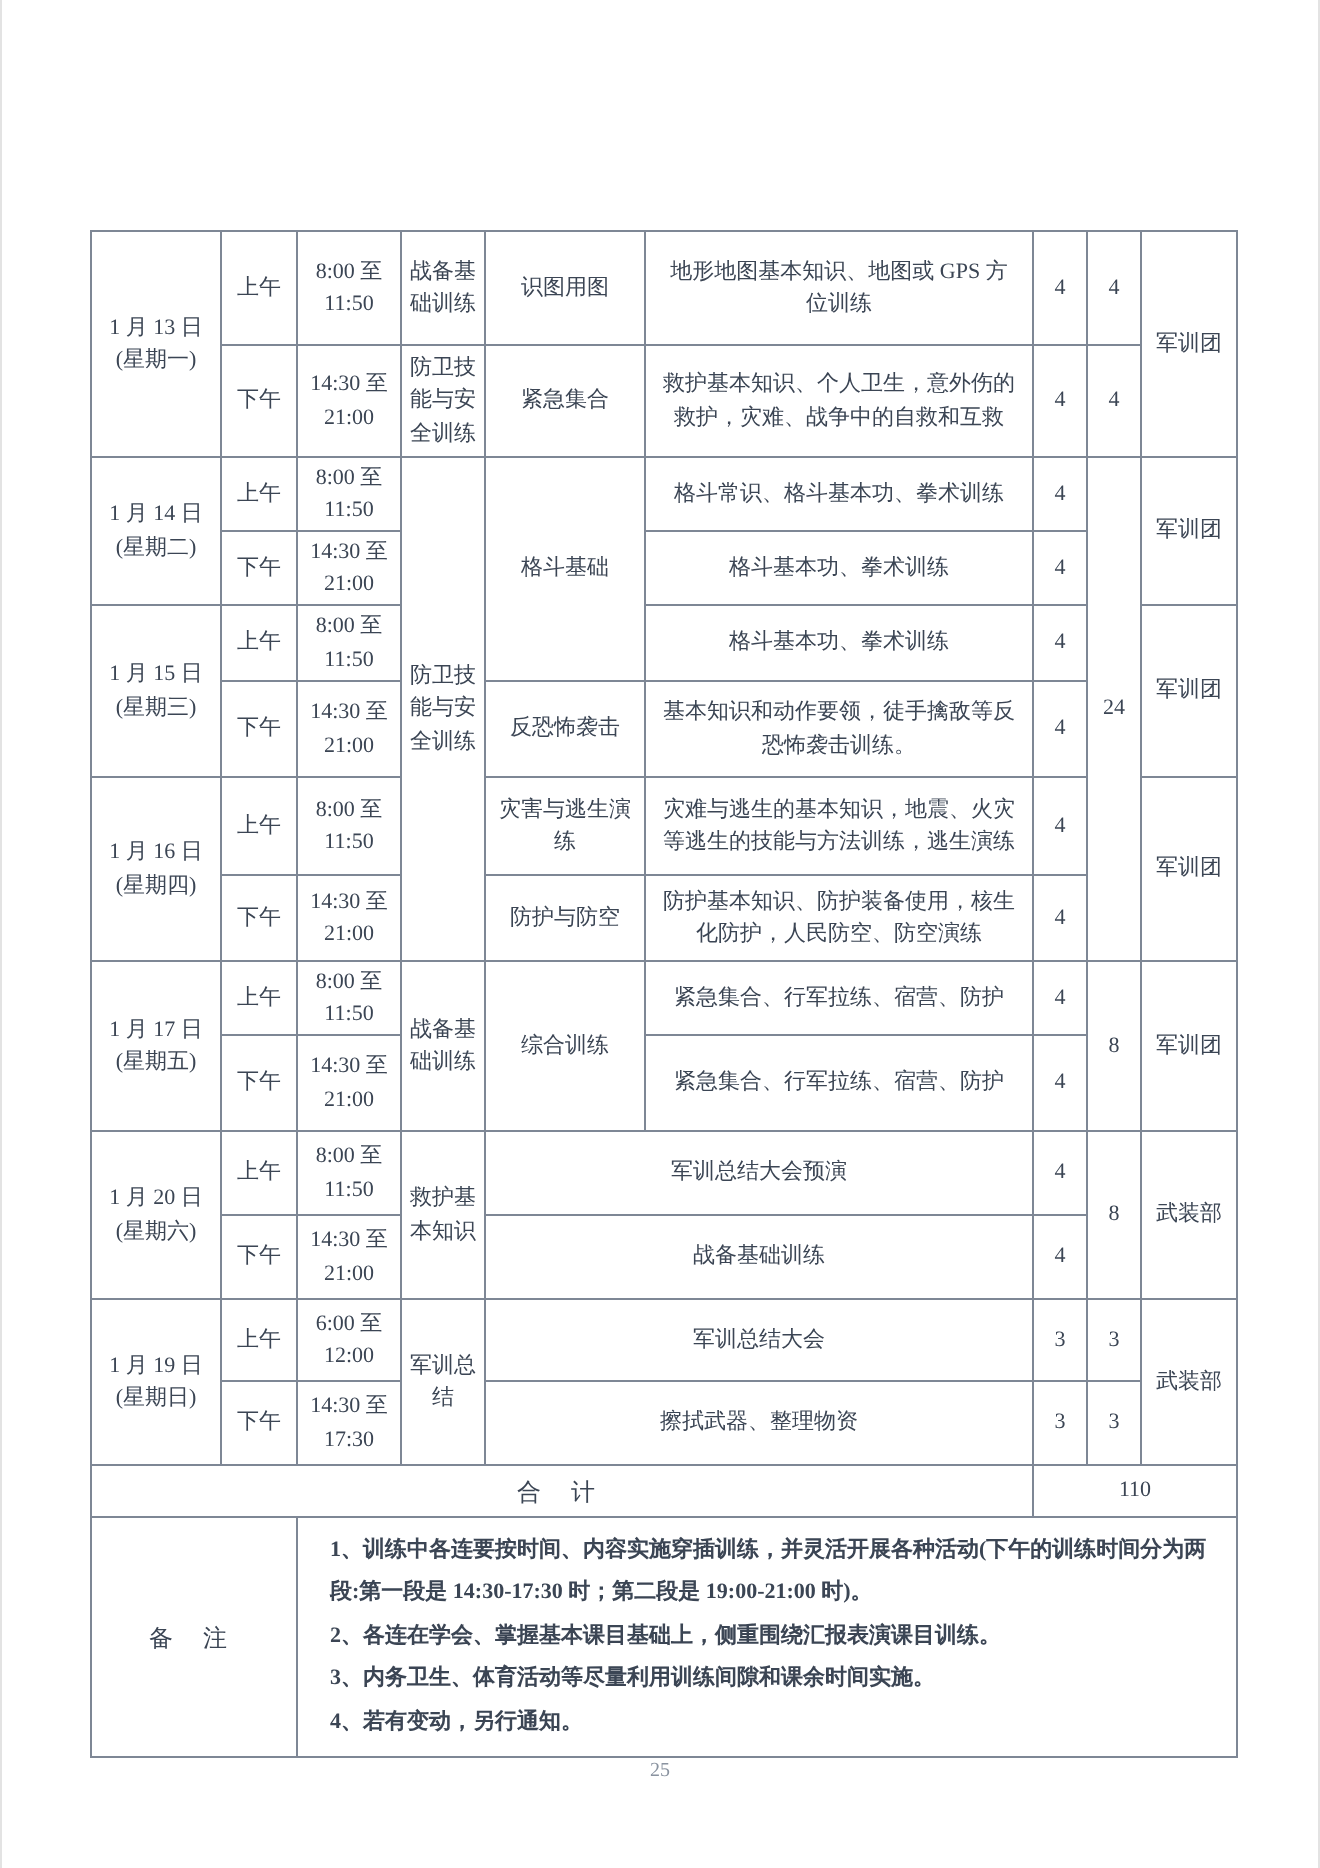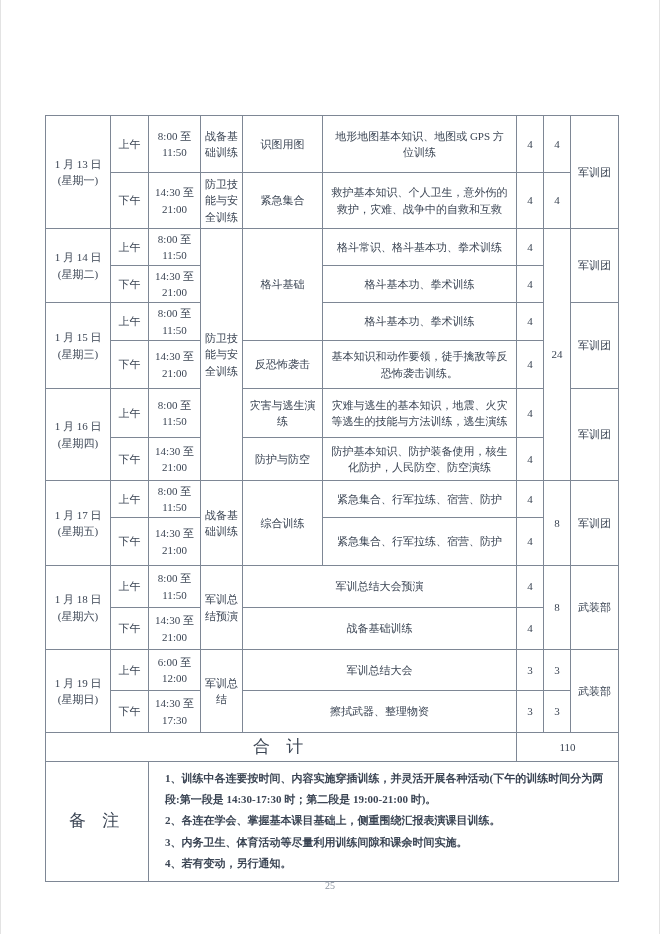--- a/index.html
+++ b/index.html
@@ -26,21 +26,21 @@
     padding:1px 2px;
     overflow:hidden;
   }
   td.pre{white-space:pre-line;}
   td.content{padding:2px 7px;}
   td.cat{padding:1px 4px;}
   td.remarks{
     text-align:left;vertical-align:middle;
     padding:6px 14px 6px 16px;line-height:1.95;font-weight:bold;
   }
-  td.sum-label{letter-spacing:6px;font-size:17px;margin-top:28px;}
+  td.sum-label{letter-spacing:6px;font-size:12px;margin-top:28px;}
   .pageno{
     position:absolute;left:0;top:880px;width:100%;
     text-align:center;font-size:10px;color:#8a93a0;
   }
 </style>
 </head>
 <body>
 
 <div class="page">
   <div class="sheet">
@@ -157,26 +157,26 @@
         </tr>
         <tr style="height:48px">
           <td>下午</td>
           <td class="pre">14:30 至
 21:00</td>
           <td class="content">紧急集合、行军拉练、宿营、防护</td>
           <td>4</td>
         </tr>
 
         <tr style="height:42px">
-          <td class="pre" rowspan="2">1 月 18 日
+          <td class="pre" rowspan="2">1 月 20 日
 (星期六)</td>
           <td>上午</td>
           <td class="pre">8:00 至
 11:50</td>
-          <td class="cat" rowspan="2">军训总结预演</td>
+          <td class="cat" rowspan="2">救护基本知识</td>
           <td class="content" colspan="2">军训总结大会预演</td>
           <td>4</td>
           <td rowspan="2">8</td>
           <td rowspan="2">武装部</td>
         </tr>
         <tr style="height:42px">
           <td>下午</td>
           <td class="pre">14:30 至
 21:00</td>
           <td class="content" colspan="2">战备基础训练</td>

